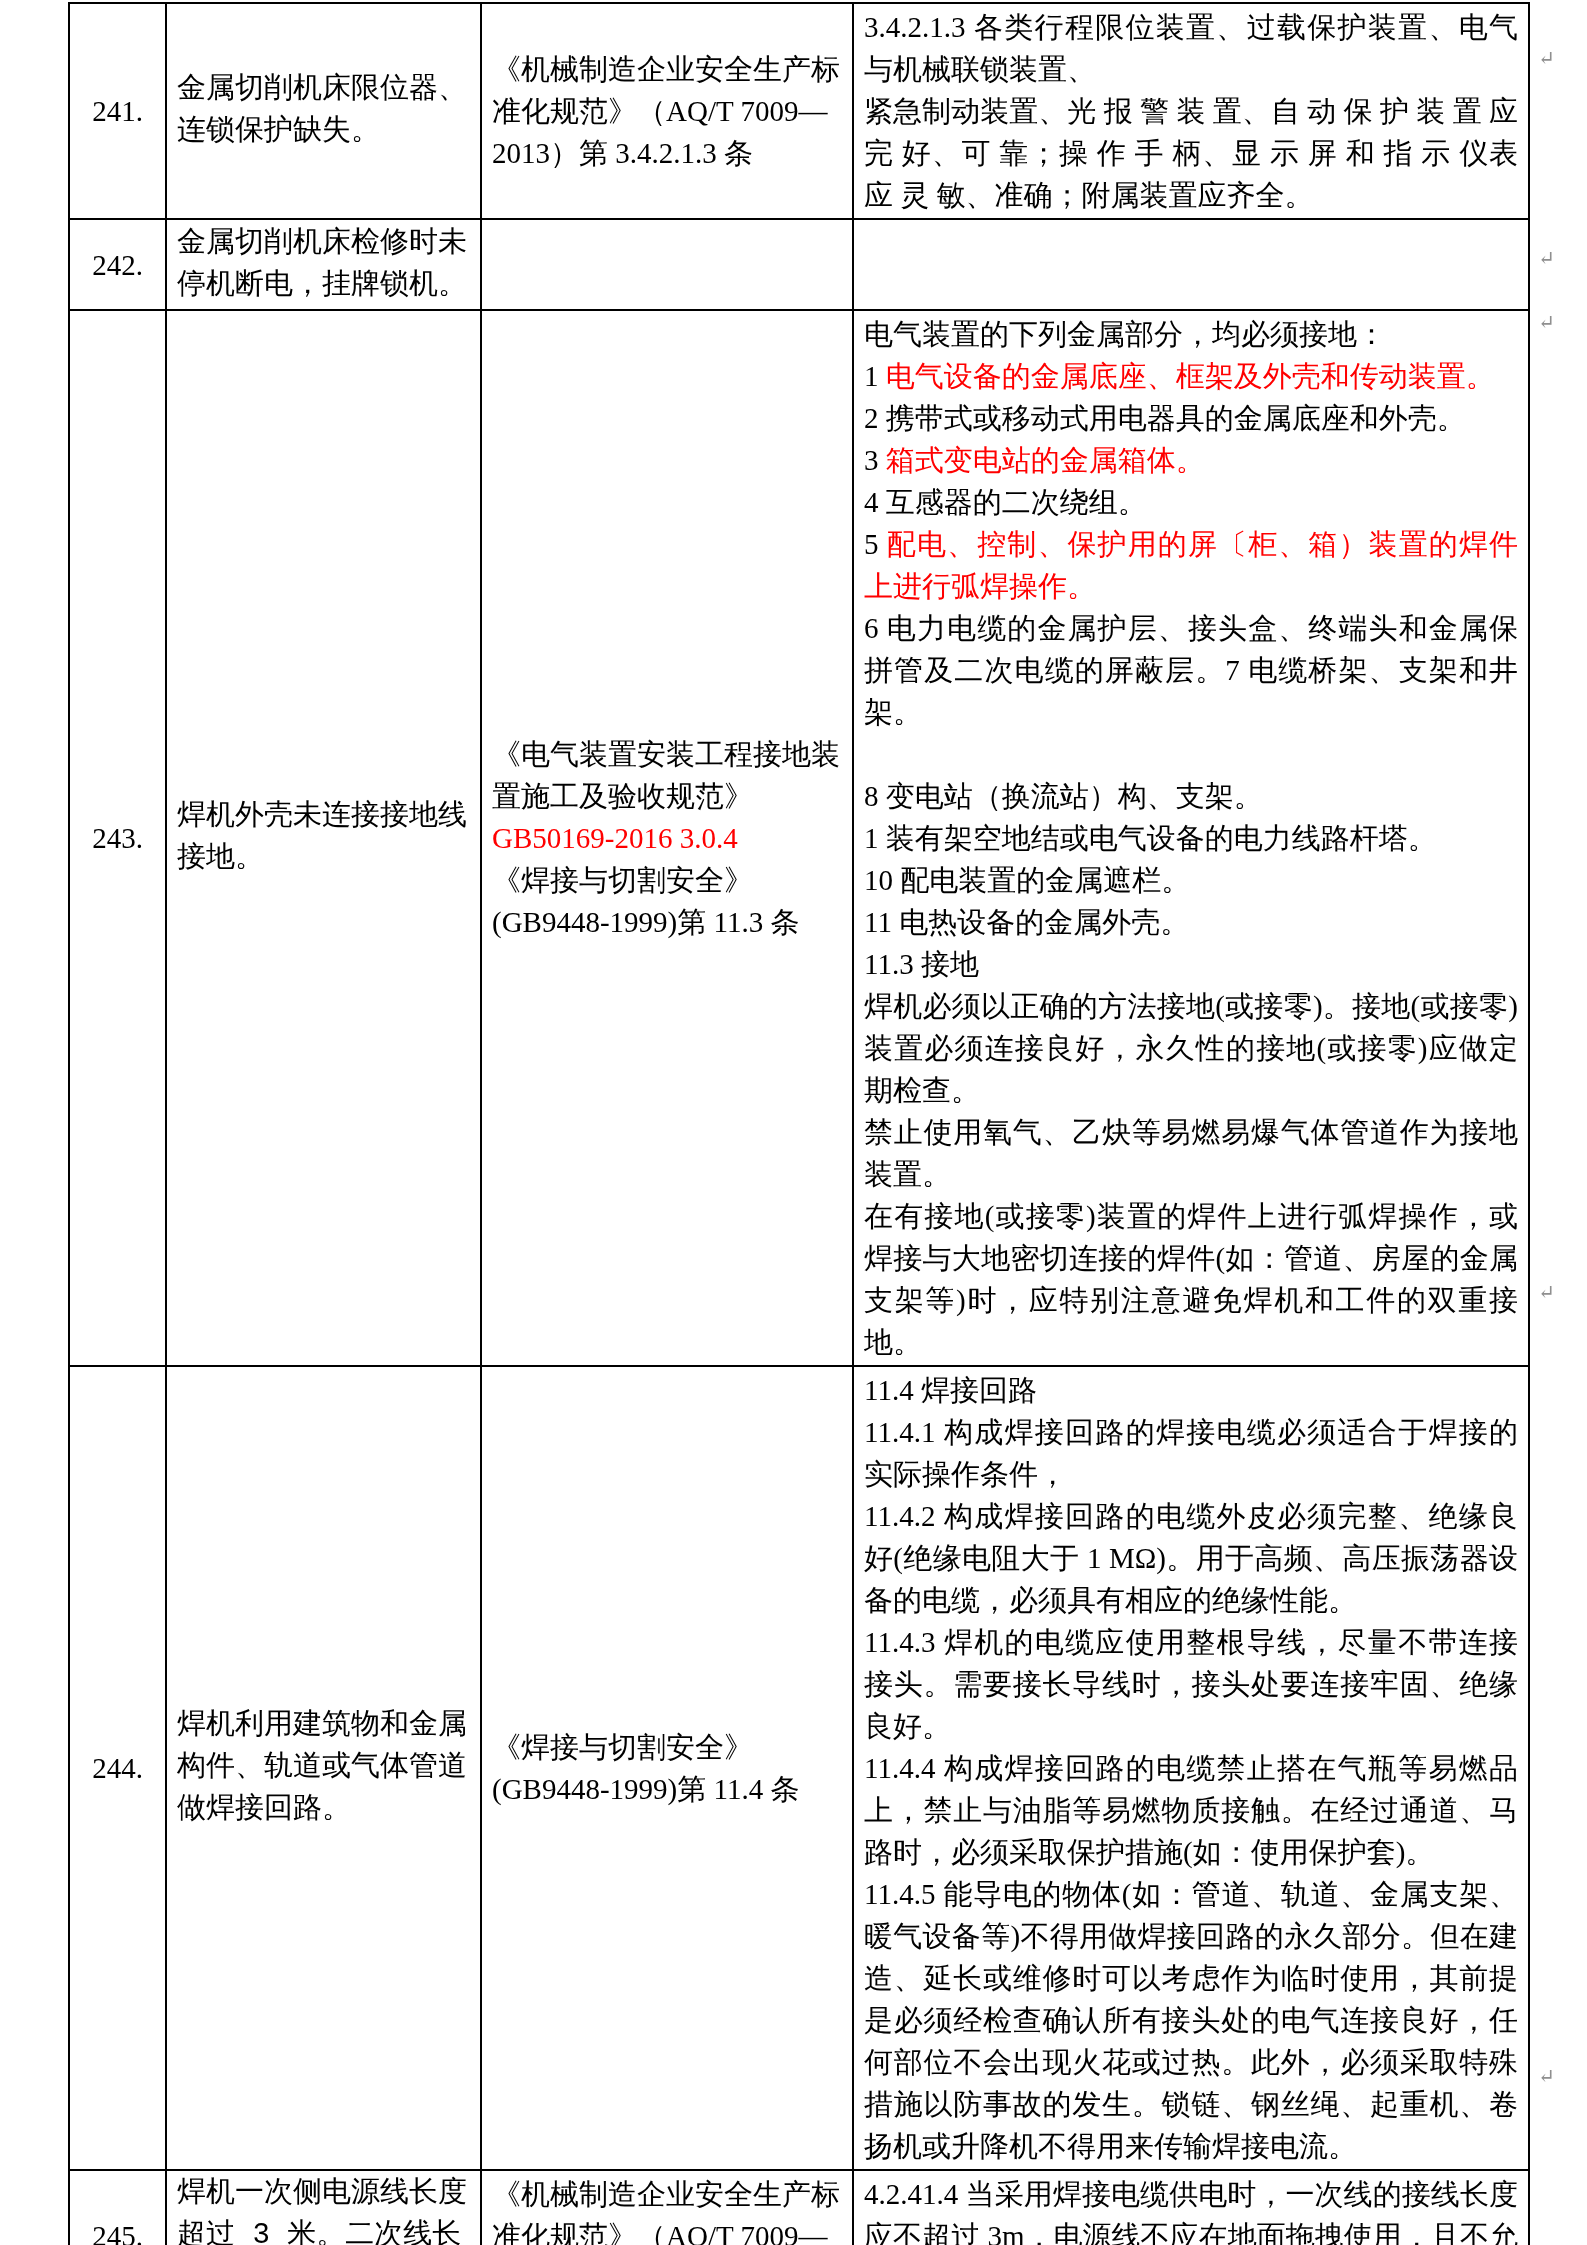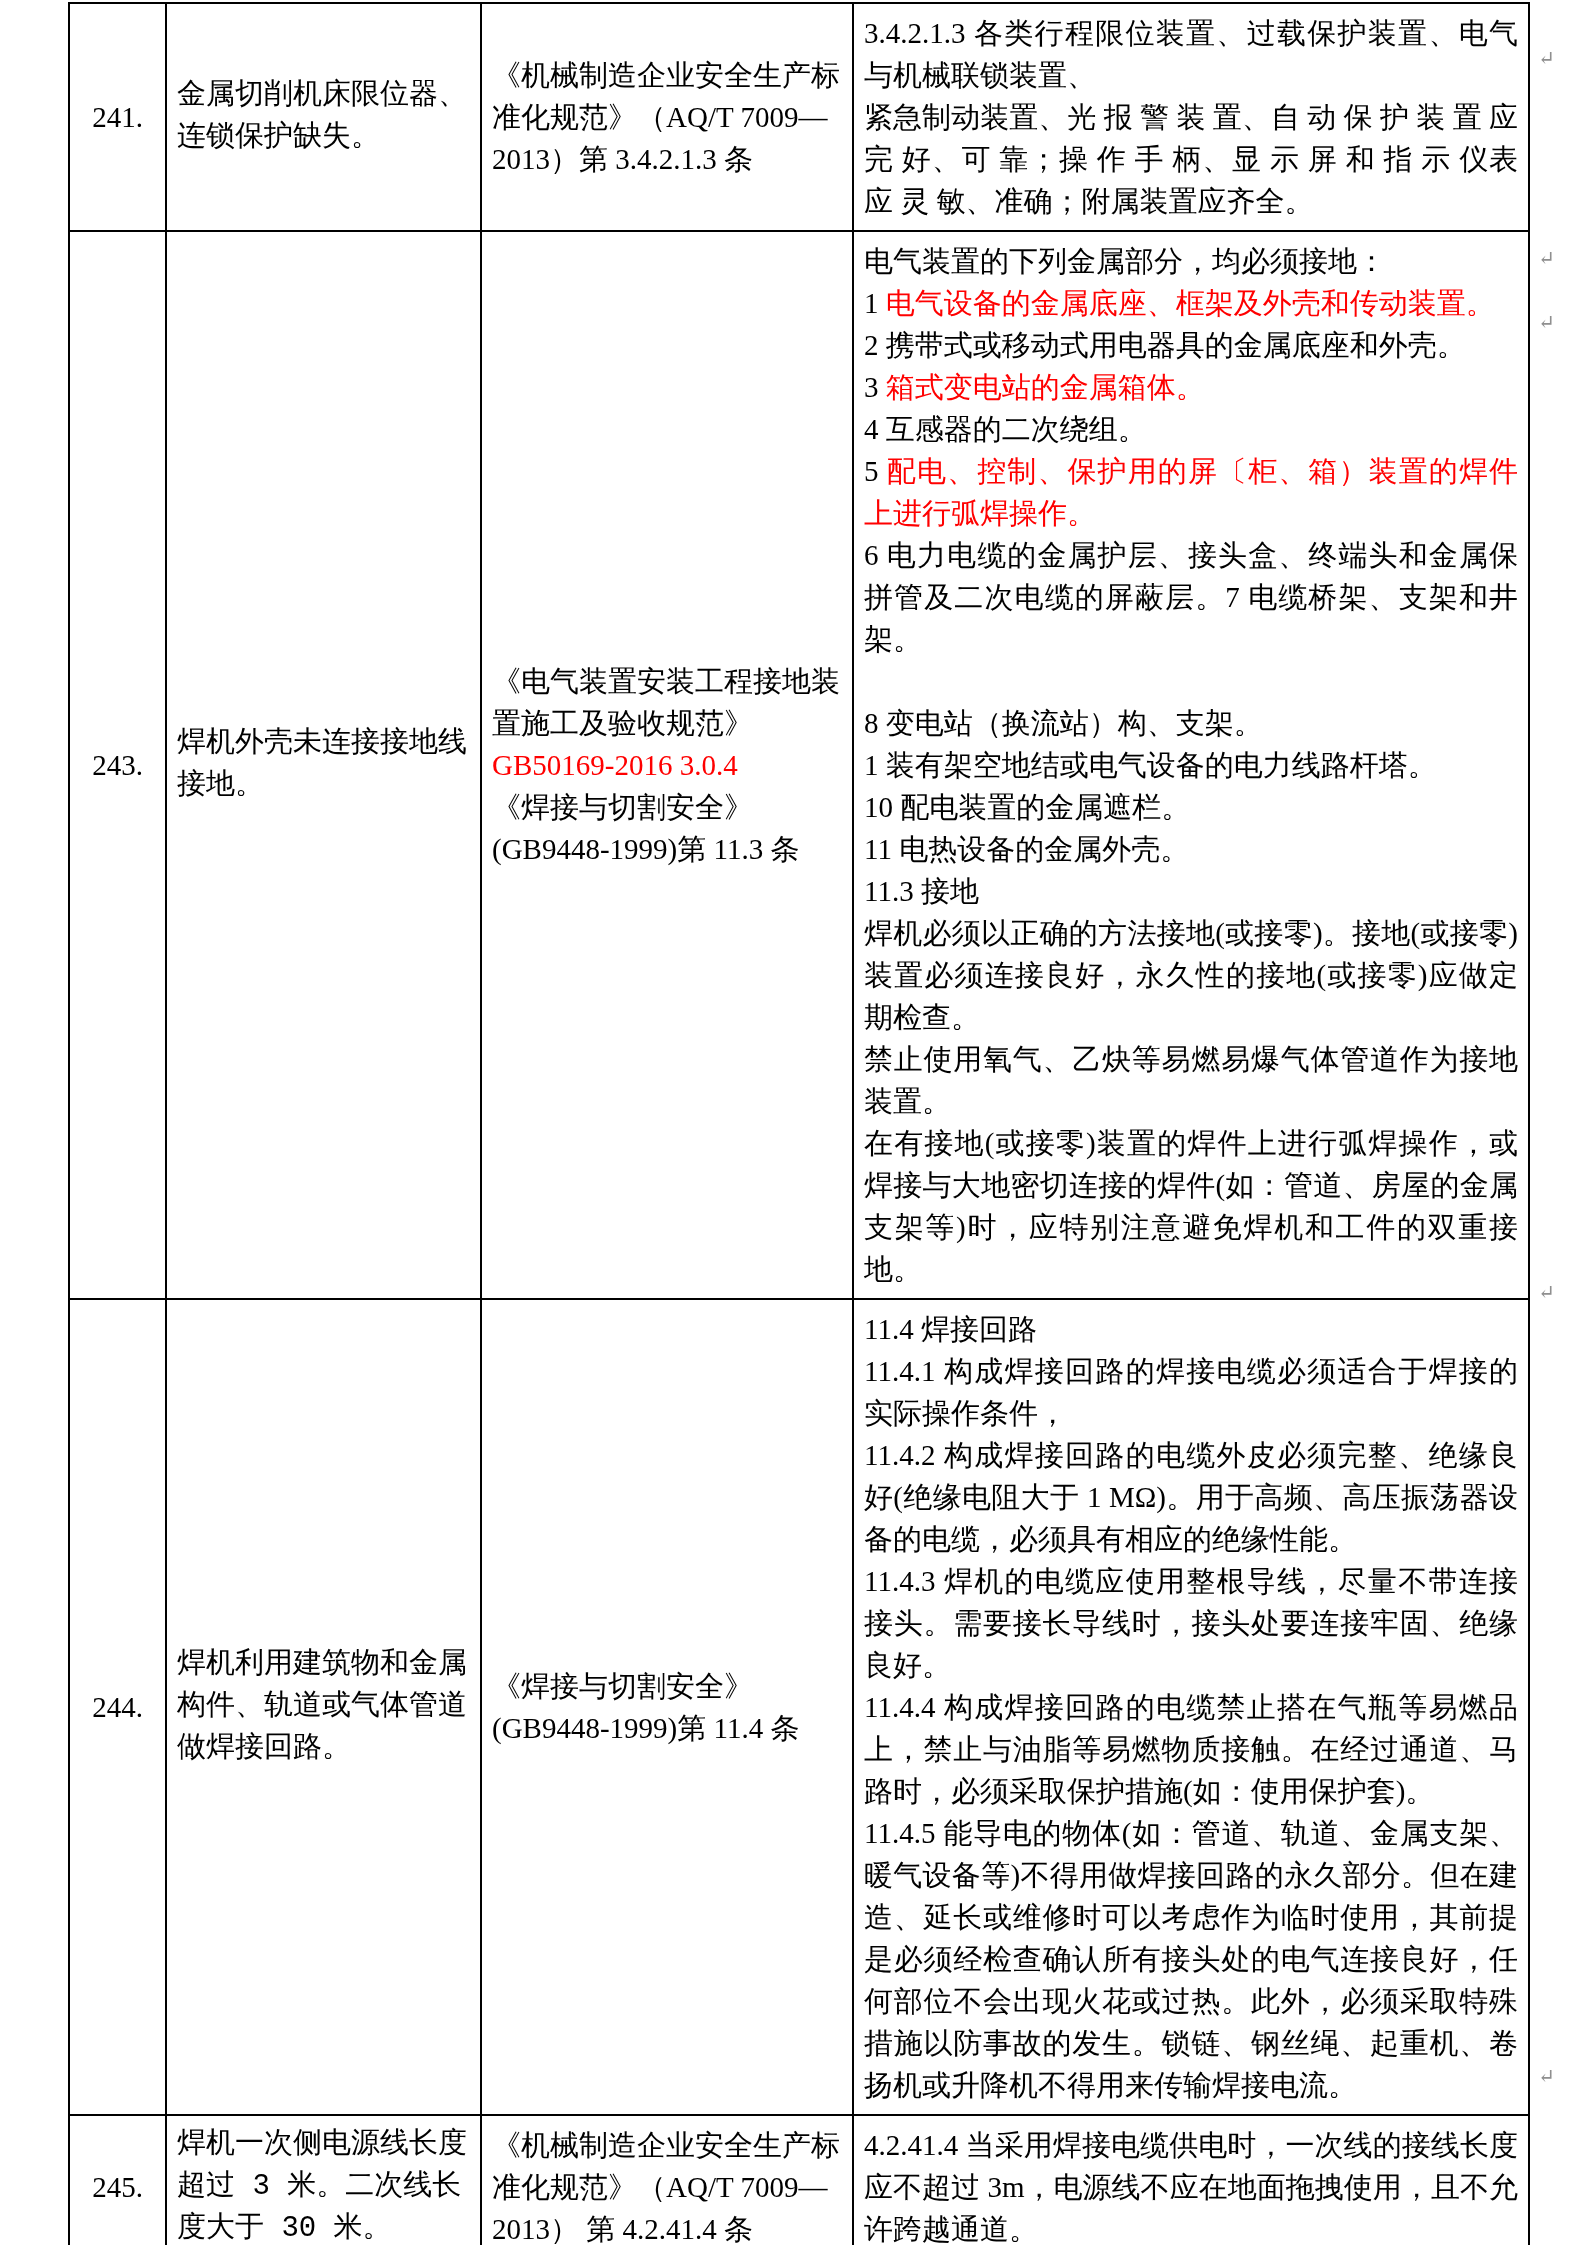--- a/index.html
+++ b/index.html
@@ -21,21 +21,21 @@
     left: 68px;
     top: 2px;
     width: 1460px;
     table-layout: fixed;
     border-collapse: collapse;
   }
   table.doc-table td {
     border: 2px solid #000000;
     font-size: 29px;
     line-height: 42px;
-    padding: 8px 10px;
+    padding: 2px 10px;
     overflow: hidden;
     word-break: break-word;
   }
   col.w-no    { width: 97px;  }
   col.w-issue { width: 315px; }
   col.w-basis { width: 372px; }
   col.w-detail{ width: 676px; }
 
   tr.r1 td { height: 206px; }
   tr.r2 td { height: 85px;  }
@@ -95,20 +95,28 @@
             <p class="para"><span>金属切削机床限位器、连锁保护缺失。</span></p>
           </td>
         <td class="c-basis">
             <p class="para"><span>《机械制造企业安全生产标准化规范》（AQ/T 7009—2013）第 3.4.2.1.3 条</span></p>
           </td>
         <td class="c-detail">
             <p class="para"><span>3.4.2.1.3 各类行程限位装置、过载保护装置、电气与机械联锁装置、</span></p>
             <p class="para"><span>紧急制动装置、光 报 警 装 置、自 动 保 护 装 置 应 完 好、可 靠；操 作 手 柄、显 示 屏 和 指 示 仪表 应 灵 敏、准确；附属装置应齐全。</span></p>
           </td>
       </tr>
+      <tr class="r2">
+        <td class="c-no">242.</td>
+        <td class="c-issue">
+            <p class="para"><span>金属切削机床检修时未停机断电，挂牌锁机。</span></p>
+          </td>
+        <td class="c-basis"></td>
+        <td class="c-detail"></td>
+      </tr>
       <tr class="r3">
         <td class="c-no">243.</td>
         <td class="c-issue">
             <p class="para"><span>焊机外壳未连接接地线接地。</span></p>
           </td>
         <td class="c-basis">
             <p class="para"><span>《电气装置安装工程接地装置施工及验收规范》</span></p>
             <p class="para"><span class="red">GB50169-2016  3.0.4</span></p>
             <p class="para"><span>《焊接与切割安全》</span></p>
             <p class="para"><span>(GB9448-1999)第 11.3 条</span></p>

